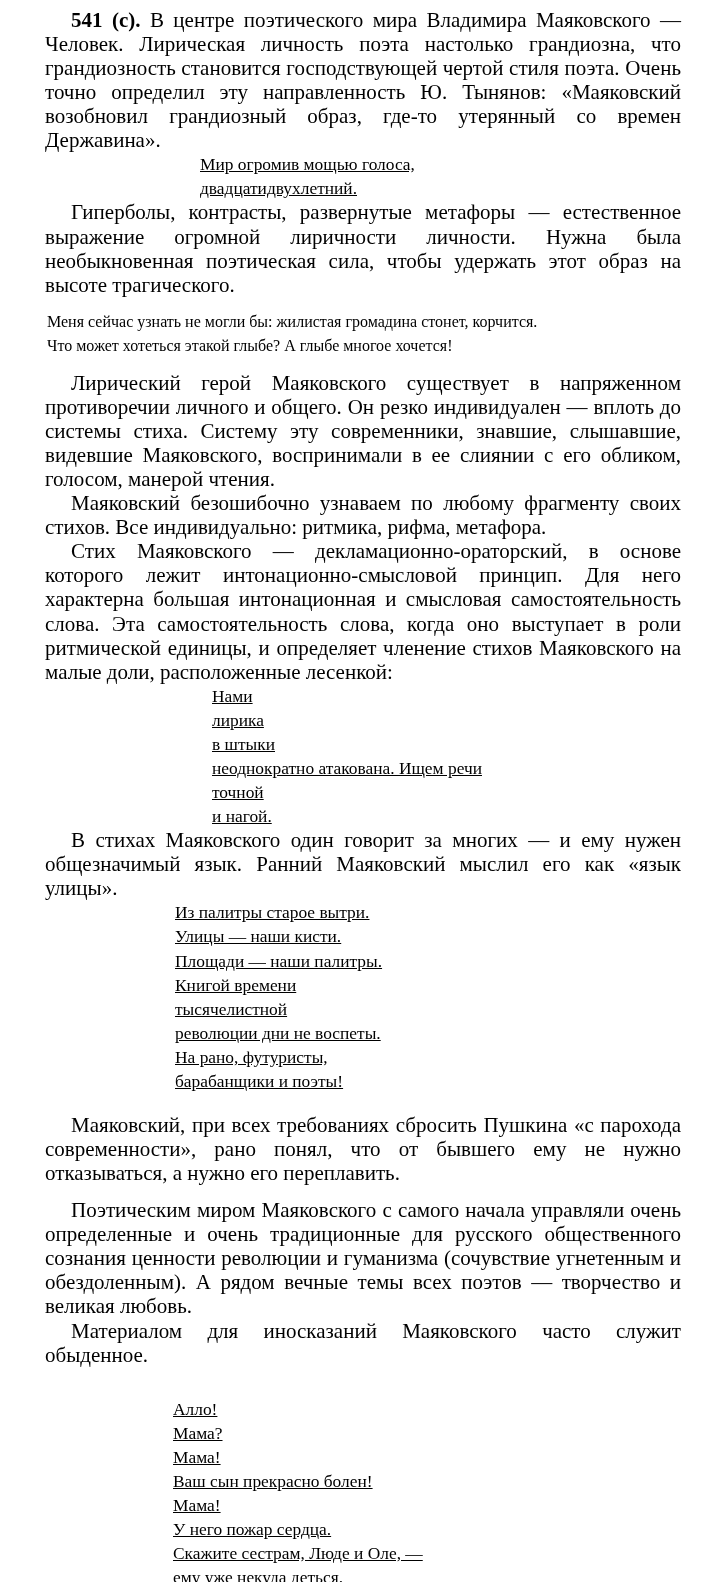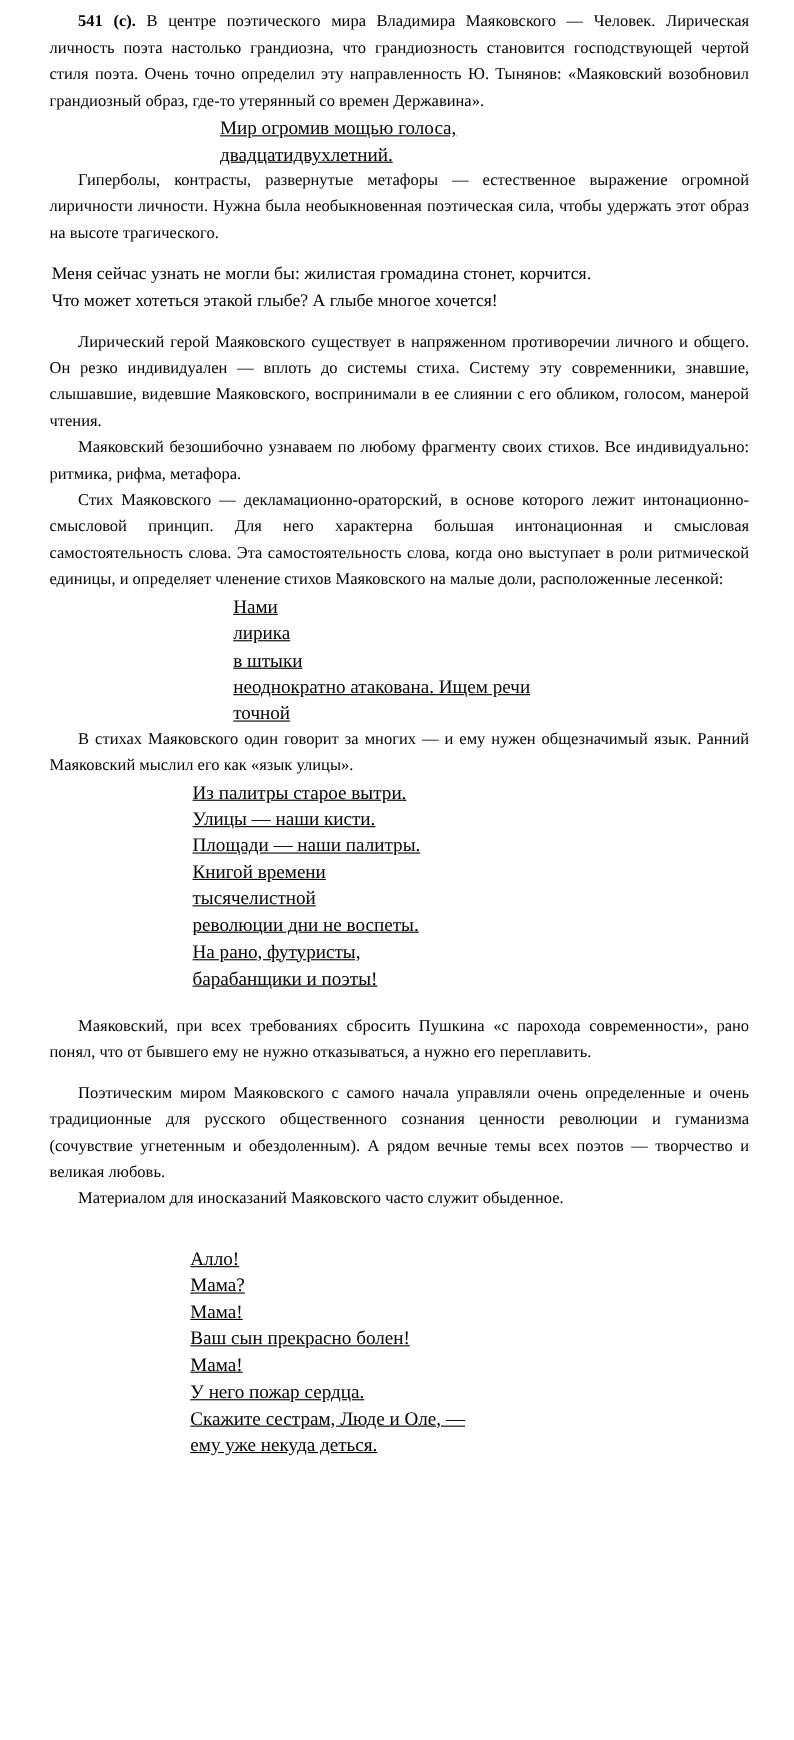--- a/index.html
+++ b/index.html
@@ -21,21 +21,21 @@
     padding: 0;
     box-sizing: border-box;
   }
   .content {
     position: absolute;
     left: 45px;
     top: 8px;
     width: 636px;
   }
   .para {
-    font-size: 15px;
+    font-size: 21px;
     line-height: 24.05px;
     text-align: justify;
     text-indent: 26px;
     margin: 0;
     hyphens: manual;
     -webkit-hyphens: manual;
     word-spacing: 0px;
   }
   .para.lead {
     text-indent: 26px;
@@ -93,20 +93,21 @@
     <p class="para">Маяковский безошибочно узнаваем по любому фрагменту своих стихов. Все индивидуально: ритмика, рифма, метафора.</p>
 
     <p class="para">Стих Маяковского — декламационно-ораторский, в основе которого лежит интонационно-смысловой принцип. Для него характерна большая интонационная и смысловая самостоятельность слова. Эта самостоятельность слова, когда оно выступает в роли ритмической единицы, и определяет членение стихов Маяковского на малые доли, расположенные лесенкой:</p>
 
     <div class="verse verse-b">
       <span class="vline">Нами</span>
       <span class="vline">лирика</span>
       <span class="vline">в штыки</span>
       <span class="vline">неоднократно атакована. Ищем речи</span>
       <span class="vline">точной</span>
+      <span class="vline">и нагой.</span>
     </div>
 
     <p class="para">В стихах Маяковского один говорит за многих — и ему нужен общезначимый язык. Ранний Маяковский мыслил его как «язык улицы».</p>
 
     <div class="verse verse-c">
       <span class="vline">Из палитры старое вытри.</span>
       <span class="vline">Улицы — наши кисти.</span>
       <span class="vline">Площади — наши палитры.</span>
       <span class="vline">Книгой времени</span>
       <span class="vline">тысячелистной</span>

